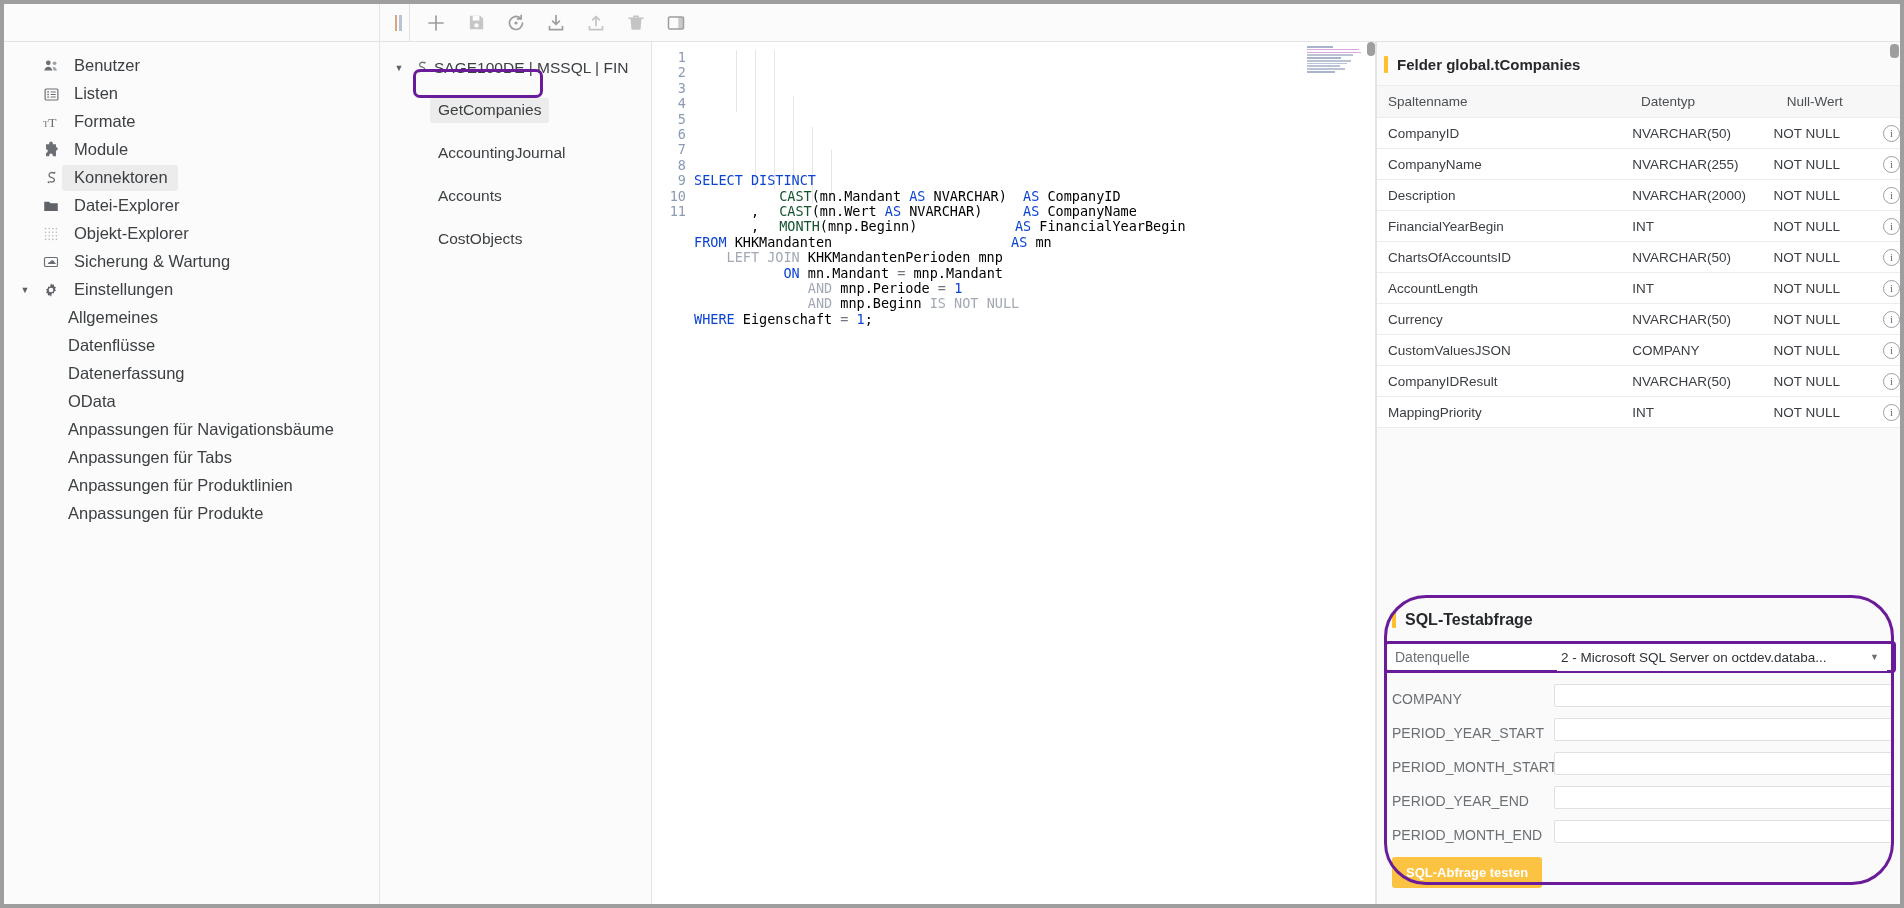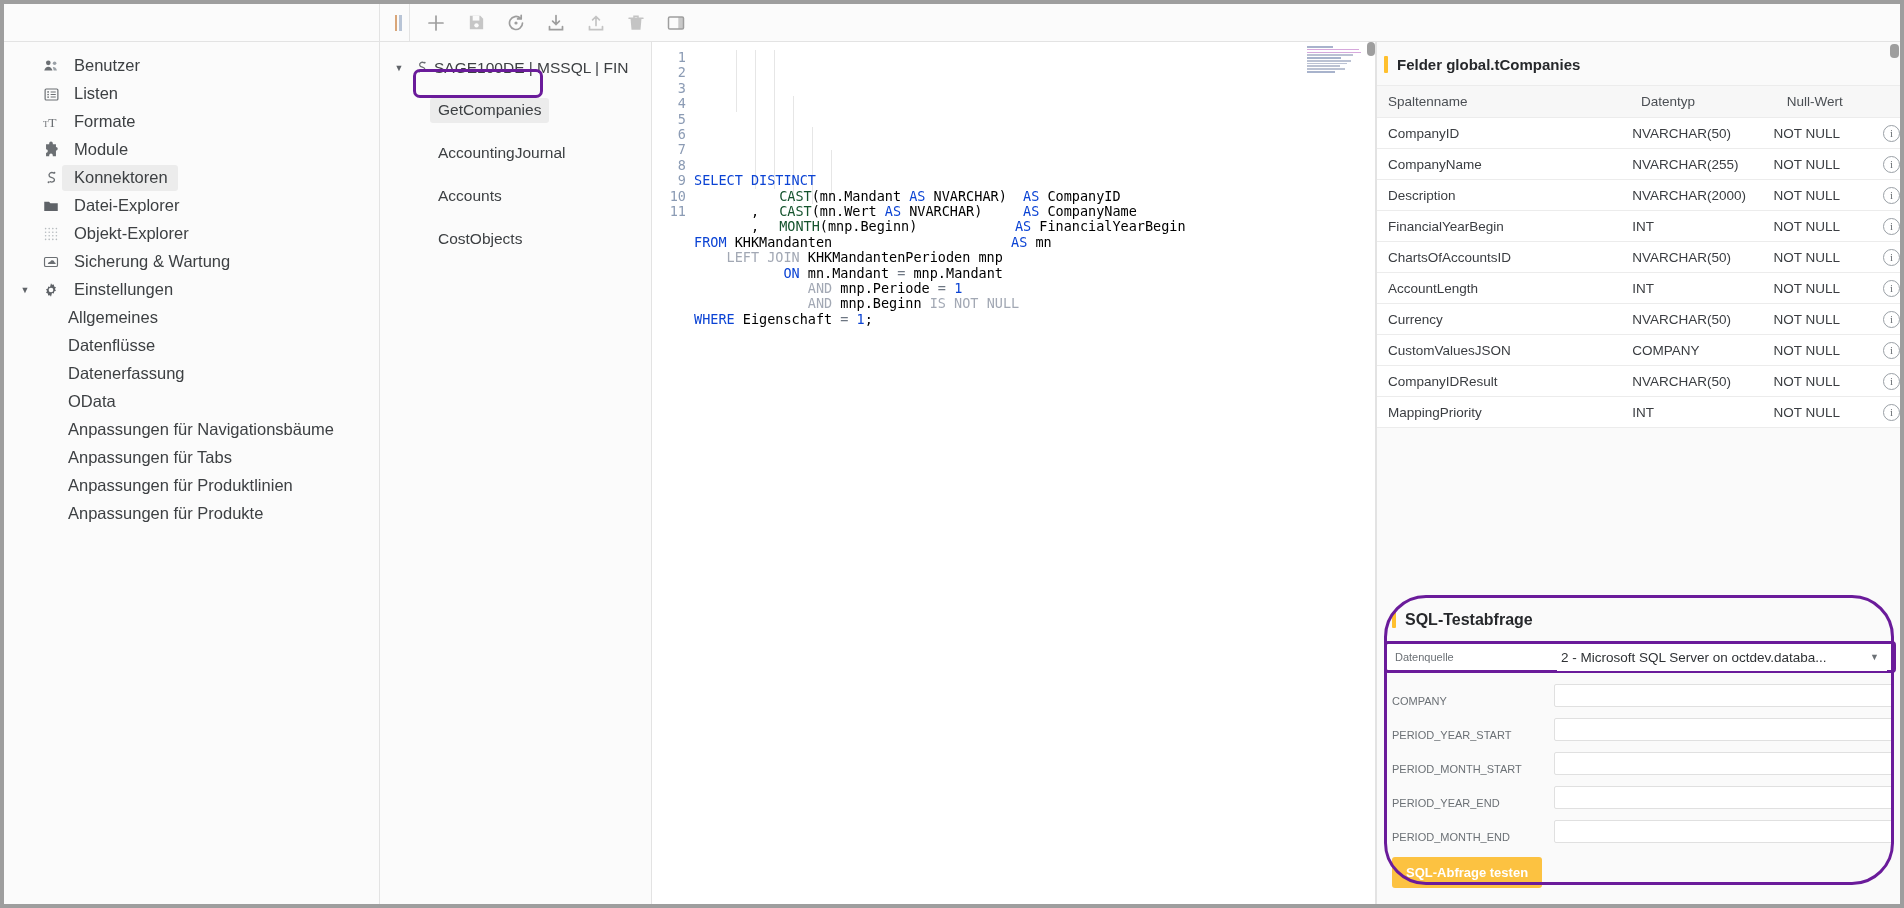--- a/index.html
+++ b/index.html
@@ -294,21 +294,21 @@
     background: #ffc02e; margin-right: 9px; border-radius: 1px;
   }
   .form-row {
     display: flex;
     align-items: flex-end;
     height: 34px;
     margin-bottom: 0px;
   }
   .form-label {
     width: 170px; min-width: 170px;
-    font-size: 11px;
+    font-size: 14px;
     color: #6b7075;
     padding-left: 8px;
   }
   .form-field {
     flex: 1;
     margin-right: 6px;
   }
   .form-input {
     width: 100%;
     height: 23px;

